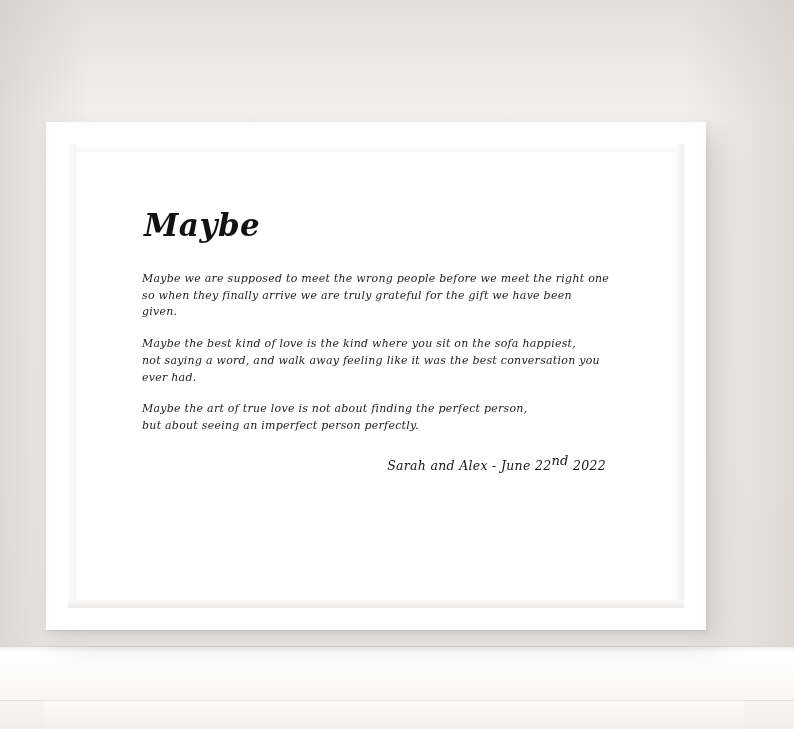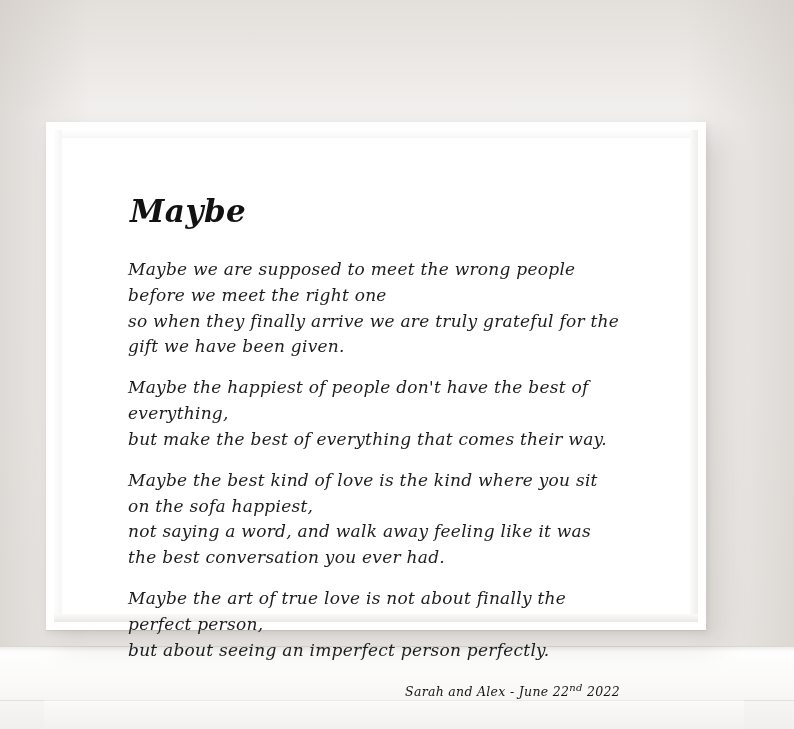--- a/index.html
+++ b/index.html
@@ -78,21 +78,21 @@
     position: absolute;
     left: 46px;
     top: 122px;
     width: 660px;
     height: 508px;
     background: #ffffff;
     box-shadow:
       0 1px 0 rgba(0,0,0,0.05),
       14px 14px 26px rgba(120,112,106,0.20),
       2px 3px 6px rgba(120,112,106,0.14);
-    padding: 8px;
+    padding: 22px;
     box-sizing: border-box;
   }
   .frame-inner {
     position: relative;
     width: 100%;
     height: 100%;
     background: #ffffff;
     box-sizing: border-box;
     box-shadow: inset 0 0 0 1px #f3f3f3;
   }
@@ -135,21 +135,21 @@
     font-size: 31px;
     letter-spacing: 0.5px;
     line-height: 1;
     margin: 0 0 30px 2px;
     color: #121212;
   }
 
   .stanza {
     font-family: "DejaVu Serif", serif;
     font-style: italic;
-    font-size: 17px;
+    font-size: 11px;
     line-height: 1.52;
     letter-spacing: 0.25px;
     margin: 0 0 15px 0;
     color: #1d1d1d;
     white-space: pre-line;
   }
 
   .signature-wrap {
     margin-top: 18px;
     text-align: right;
@@ -157,21 +157,21 @@
   }
   .signature {
     font-family: "DejaVu Serif", serif;
     font-style: italic;
     font-size: 12.5px;
     letter-spacing: 0.3px;
     color: #151515;
     display: inline-block;
   }
   .signature sup {
-    font-size: 10px;
+    font-size: 13px;
     vertical-align: super;
   }
 
   
   .lower-panel {
     position: absolute;
     left: 44px;
     top: 700px;
     width: 700px;
     height: 29px;
@@ -199,25 +199,23 @@
       <div class="frame-bevel-left"></div>
       <div class="frame-bevel-right"></div>
       <div class="frame-bevel-bottom"></div>
 
       <div class="poster">
 
         <h1 class="poem-title">Maybe</h1>
 
         <p class="stanza">Maybe we are supposed to meet the wrong people before we meet the right one
 so when they finally arrive we are truly grateful for the gift we have been given.</p>
-        <p class="stanza">Maybe the happiest of people don't have the best of everything,
-but make the best of everything that comes their way.</p>
         <p class="stanza">Maybe the best kind of love is the kind where you sit on the sofa happiest,
 not saying a word, and walk away feeling like it was the best conversation you ever had.</p>
-        <p class="stanza">Maybe the art of true love is not about finally the perfect person,
+        <p class="stanza">Maybe the art of true love is not about finding the perfect person,
 but about seeing an imperfect person perfectly.</p>
 
         <div class="signature-wrap">
           <span class="signature"><span>Sarah and Alex</span><span>&nbsp;</span><span>-</span><span>&nbsp;</span><span>June 22</span><sup>nd</sup><span>&nbsp;</span><span>2022</span></span>
         </div>
 
       </div>
     </div>
   </div>
 

